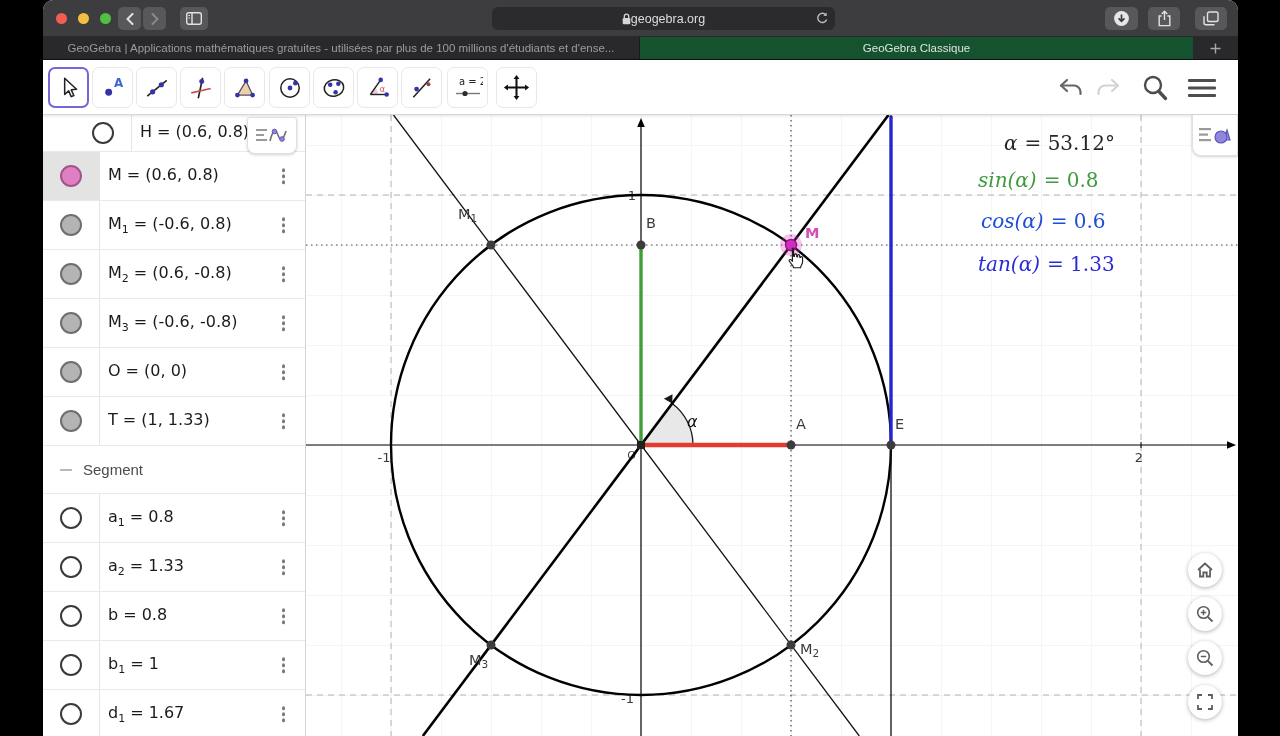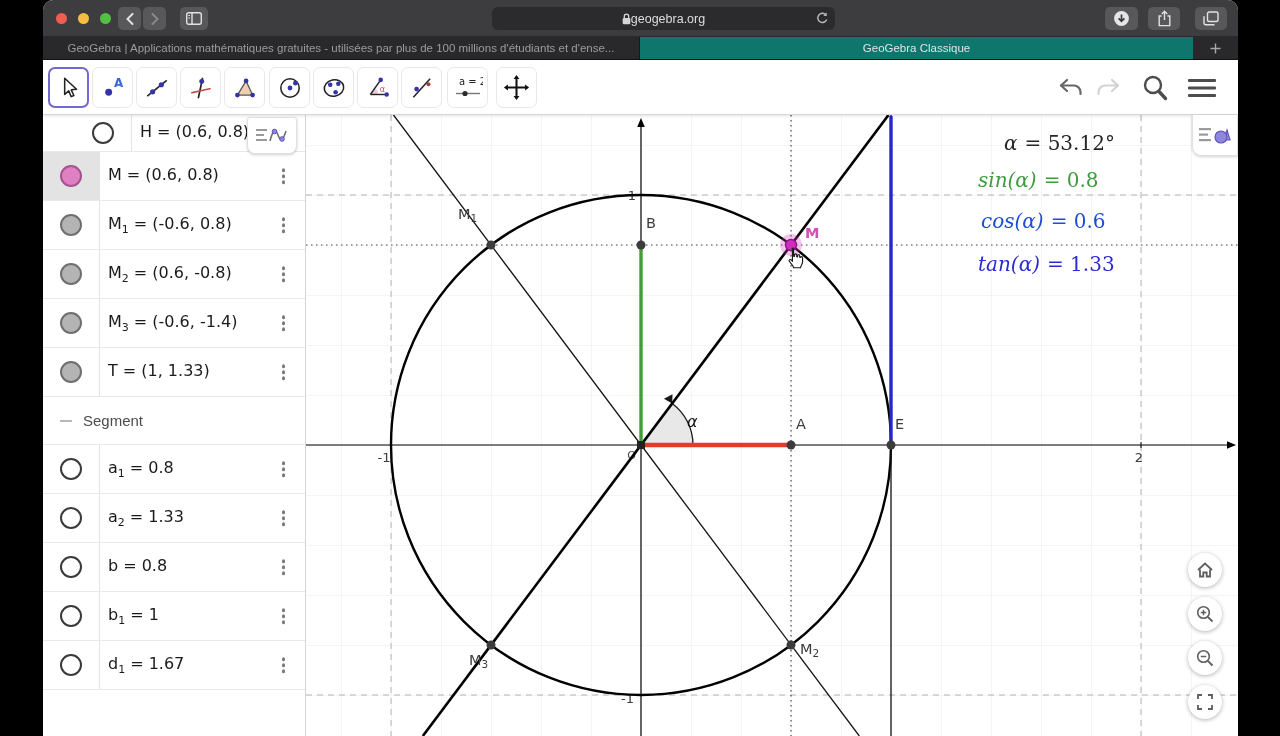--- a/index.html
+++ b/index.html
@@ -19,21 +19,21 @@
           display:flex; align-items:center; justify-content:center; }
   .urlfield { position:absolute; left:449px; top:7px; width:343px; height:23px;
               background:#2b2b2d; border-radius:6px; color:#dddddf; font-size:12.5px;
               display:flex; align-items:center; justify-content:center; }
   .urlreload { position:absolute; right:6px; top:4px; }
   .tabbar { position:absolute; left:0; top:37px; width:100%; height:23px; background:#29292b;
             border-bottom:1px solid #121214; display:flex; }
   .tab { height:100%; display:flex; align-items:center; justify-content:center;
          font-size:11.5px; overflow:hidden; white-space:nowrap; }
   .tab.inactive { width:597px; color:#9c9ca0; border-right:1px solid #1a1a1c; }
-  .tab.active { width:553px; color:#e2e2e4; background:#0f766e; }
+  .tab.active { width:553px; color:#e2e2e4; background:#14532d; }
   .newtab { flex:1; display:flex; align-items:center; justify-content:center; }
 
   
   .ggb-toolbar { position:absolute; left:0; top:60px; width:100%; height:55px; background:#fff;
                  border-bottom:1px solid #d8d8d8; box-shadow:0 1px 3px rgba(0,0,0,.12); z-index:30; }
   .tool { position:absolute; top:7px; width:41px; height:41px; border-radius:7px; background:#fff;
           border:1px solid #e8e8e8; display:flex; align-items:center; justify-content:center; }
   .tool.selected { border:2px solid #7367d6; }
   .tb-right { position:absolute; top:13px; height:30px; display:flex; align-items:center; }
 
@@ -317,21 +317,34 @@
             <i></i>
             <i></i>
             <i></i>
           </span>
   </div>
         <div class="arow">
     <div class="ccell">
       <span class="vis gray"></span>
     </div>
     <span class="alabel">
-      <span class="nm">M</span><sub class="sb">3</sub><span class="val">= (-0.6, -1.4)</span>
+      <span class="nm">M</span><sub class="sb">3</sub><span class="val">= (-0.6, -0.8)</span>
+    </span>
+    <span class="dots">
+            <i></i>
+            <i></i>
+            <i></i>
+          </span>
+  </div>
+        <div class="arow">
+    <div class="ccell">
+      <span class="vis gray"></span>
+    </div>
+    <span class="alabel">
+      <span class="nm">O</span><sub class="sb"></sub><span class="val">= (0, 0)</span>
     </span>
     <span class="dots">
             <i></i>
             <i></i>
             <i></i>
           </span>
   </div>
         <div class="arow">
     <div class="ccell">
       <span class="vis gray"></span>

